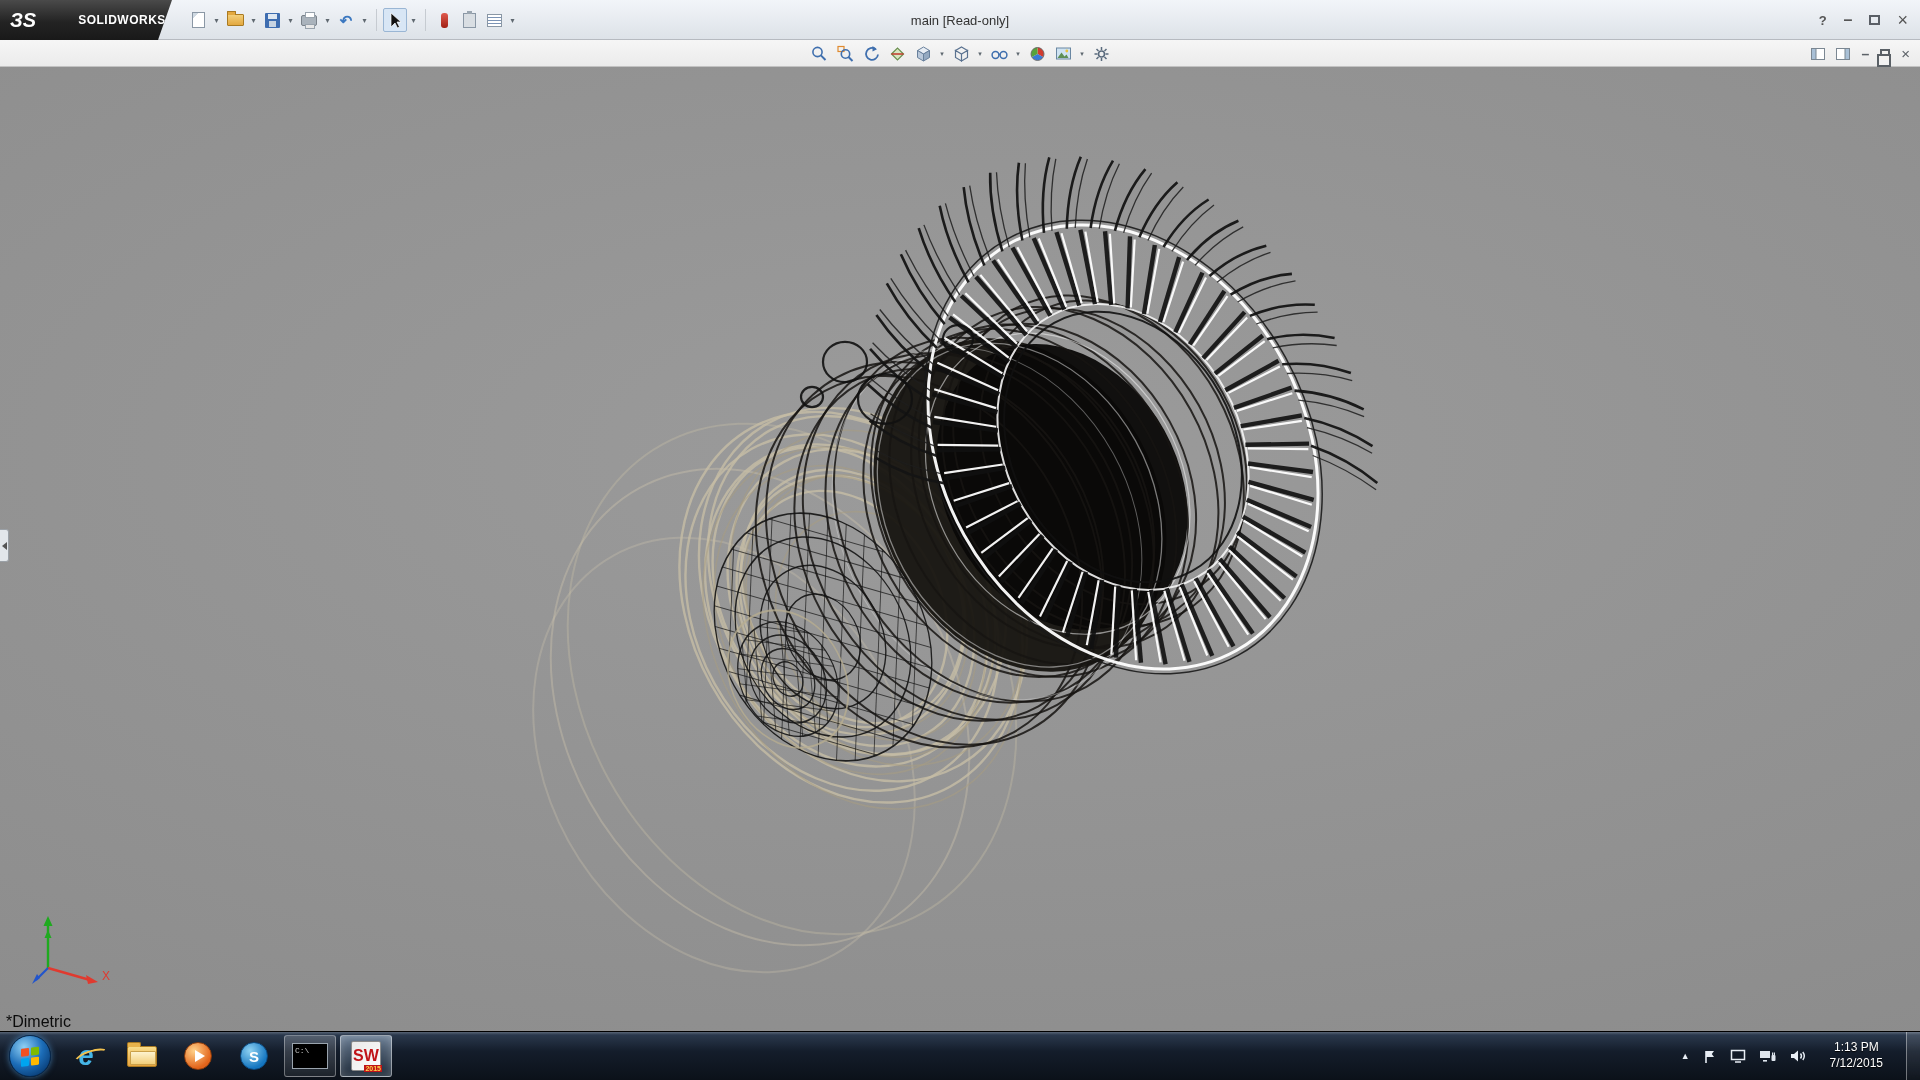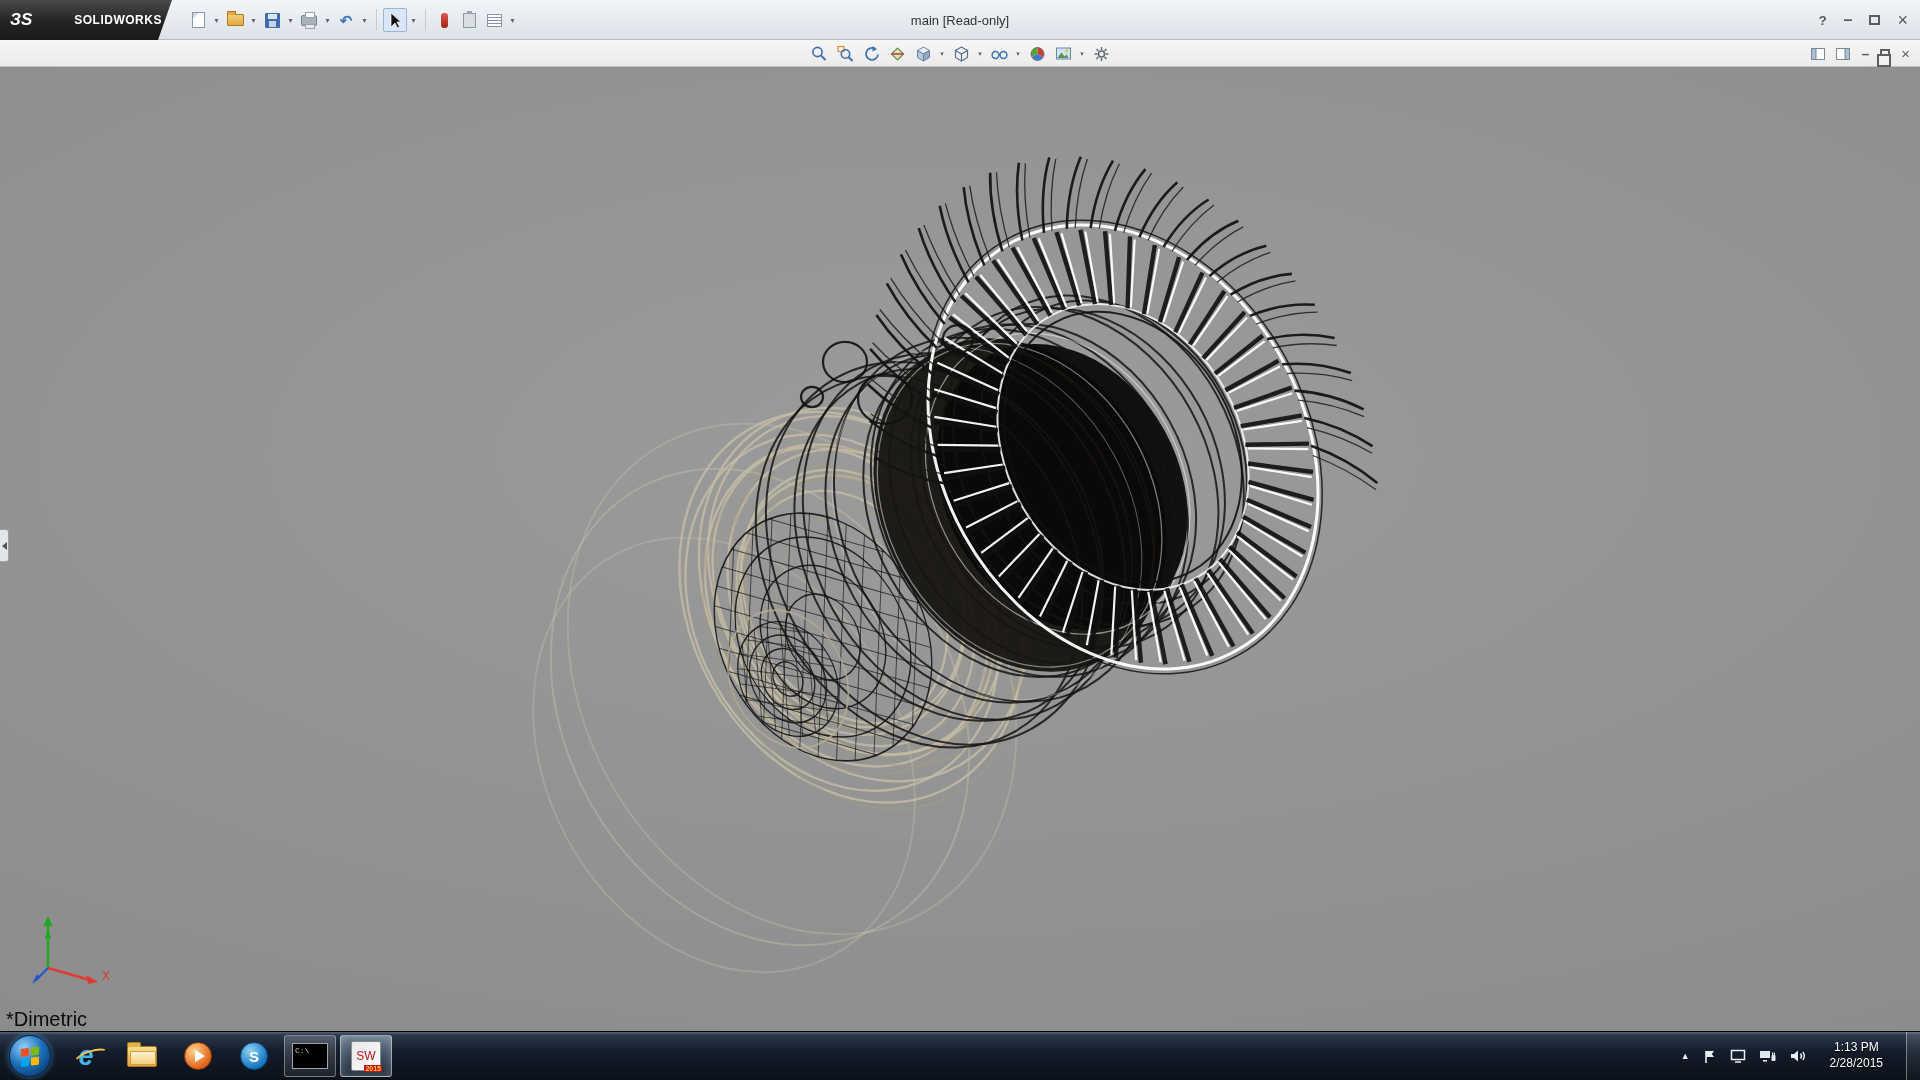--- a/index.html
+++ b/index.html
@@ -7,21 +7,21 @@
     font-family:"Liberation Sans", sans-serif; }
   .screen { position:relative; width:1920px; height:1080px; background:#909090; }
 
   
   .titlebar { position:absolute; top:0; left:0; width:1920px; height:40px;
     background:linear-gradient(180deg,#f2f5f9,#dde2e8); border-bottom:1px solid #b6bac0; z-index:30; }
   .logo { position:absolute; left:0; top:0; height:40px; width:172px;
     background:linear-gradient(180deg,#4a4a4a,#232323 55%,#191919);
     clip-path:polygon(0 0,100% 0,calc(100% - 14px) 100%,0 100%);
     display:flex; align-items:center; gap:6px; padding-left:10px; color:#fff; }
-  .logo .mark { font-size:17px; font-weight:bold; font-style:italic; }
+  .logo .mark { font-size:20px; font-weight:bold; font-style:italic; }
   .logo .brand { font-size:12px; font-weight:bold; letter-spacing:.5px;margin-left:36px; }
   .logo .logo-chevron { color:#cfcfcf; font-size:11px; margin-left:2px; }
   .qtoolbar { position:absolute; left:186px; top:0; height:40px; display:flex; align-items:center; gap:1px; }
   .tool { width:24px; height:24px; display:flex; align-items:center; justify-content:center; }
   .tool.pressed { background:#d8e6f5; border:1px solid #9ab6d4; border-radius:2px; }
   .drop { width:11px; height:24px; display:flex; align-items:center; justify-content:center;
     font-size:8px; color:#5f6870; }
   .sep { width:1px; height:22px; background:#c6cbd1; margin:0 5px; }
   .i-doc { width:13px; height:16px; background:linear-gradient(135deg,#cfd9e2 4px,#fff 0);
     border:1px solid #8a97a5; }
@@ -61,21 +61,21 @@
   .dc-restore { width:10px; height:9px; border:2px solid #5a6066; position:relative; background:#f2f2f2; }
   .dc-restore::before { content:''; position:absolute; left:-5px; top:3px; width:10px; height:9px;
     border:2px solid #5a6066; background:#f2f2f2; }
   .dc-close { font-size:15px; line-height:1; }
 
   
   .viewport { position:absolute; top:67px; left:0; width:1920px; height:964px;
     background:radial-gradient(120% 100% at 50% 40%, #9b9b9b, #878787); overflow:hidden; }
   #model-svg { position:absolute; inset:0; width:100%; height:100%; }
   .triad { position:absolute; left:28px; bottom:41px; width:90px; height:80px; }
-  .view-label { position:absolute; left:6px; bottom:0px; font-size:20px; color:#0b0b0b; }
+  .view-label { position:absolute; left:6px; bottom:0px; font-size:16px; color:#0b0b0b; }
   .pane-toggle { position:absolute; left:0; top:462px; width:9px; height:33px;
     background:#e2e6ea; border:1px solid #9aa0a6; border-left:none; border-radius:0 3px 3px 0;
     display:flex; align-items:center; justify-content:center; }
   .pane-toggle .tri { width:0; height:0; border-top:4px solid transparent; border-bottom:4px solid transparent;
     border-right:5px solid #555; }
 
   
   .taskbar { position:absolute; bottom:0; left:0; width:1920px; height:49px;
     background:linear-gradient(180deg,rgba(255,255,255,.20),rgba(255,255,255,0) 3px),
                linear-gradient(180deg,#2e3d52,#141d2b 40%,#0b1119);
@@ -107,21 +107,21 @@
     border-left:10px solid #fff; margin-left:3px; }
   .msg-orb { width:28px; height:28px; border-radius:50%;
     background:radial-gradient(circle at 35% 30%, #8fd2f2, #1576c0 70%); border:1px solid #0b4a80;
     display:flex; align-items:center; justify-content:center; color:#fff; font-weight:bold; font-size:15px; }
   .cmd-win { width:36px; height:26px; background:#000; border:1px solid #9aa4ae; position:relative; }
   .cmd-win span { position:absolute; top:2px; left:2px; font-size:8px; color:#ccc;
     font-family:"Liberation Mono", monospace; }
   .sw-box { width:30px; height:30px; background:linear-gradient(135deg,#e9e9e9,#fdfdfd);
     border:1px solid #8a8a8a; border-radius:2px; display:flex; align-items:center; justify-content:center;
     position:relative; }
-  .sw-box .sw { color:#c01318; font-weight:normal; font-size:12px; }
+  .sw-box .sw { color:#c01318; font-weight:bold; font-size:16px; }
   .sw-box .badge { position:absolute; bottom:-2px; right:-2px; background:#c01318; color:#ffd24a;
     font-size:7px; padding:0 1px; font-weight:bold; }
   .tray { margin-left:auto; height:100%; display:flex; align-items:center; gap:13px; padding-right:0; }
   .tray-glyph { color:#e8eef5; font-size:9px; }
   .clock { text-align:center; font-size:12px; color:#fff; line-height:1.3; margin:0 10px;
     text-shadow:0 1px 1px #000; }
   .show-desktop { width:14px; height:100%; border-left:1px solid rgba(255,255,255,.4);
     background:linear-gradient(rgba(255,255,255,.12),rgba(255,255,255,.02)); }
 </style>
 </head>
@@ -612,18 +612,18 @@
         <line x1="13.6" y1="6" x2="13.6" y2="3.5" stroke="#dfe6ee" stroke-width="1.2"></line>
         <line x1="15.4" y1="6" x2="15.4" y2="3.5" stroke="#dfe6ee" stroke-width="1.2"></line>
       </svg>
       <svg width="17" height="14" viewBox="0 0 17 14">
         <polygon points="1,5 4,5 8,1.5 8,12.5 4,9 1,9" fill="#e8eef5"></polygon>
         <path d="M10.5,4.5 Q12.5,7 10.5,9.5" fill="none" stroke="#e8eef5" stroke-width="1.4"></path>
         <path d="M12.8,3 Q15.8,7 12.8,11" fill="none" stroke="#e8eef5" stroke-width="1.4"></path>
       </svg>
       <div class="clock">
         <div>1:13 PM</div>
-        <div>2/28/2015</div>
+        <div>7/12/2015</div>
       </div>
       <div class="show-desktop"></div>
     </div>
   </footer>
 </div>
 
 </body></html>

